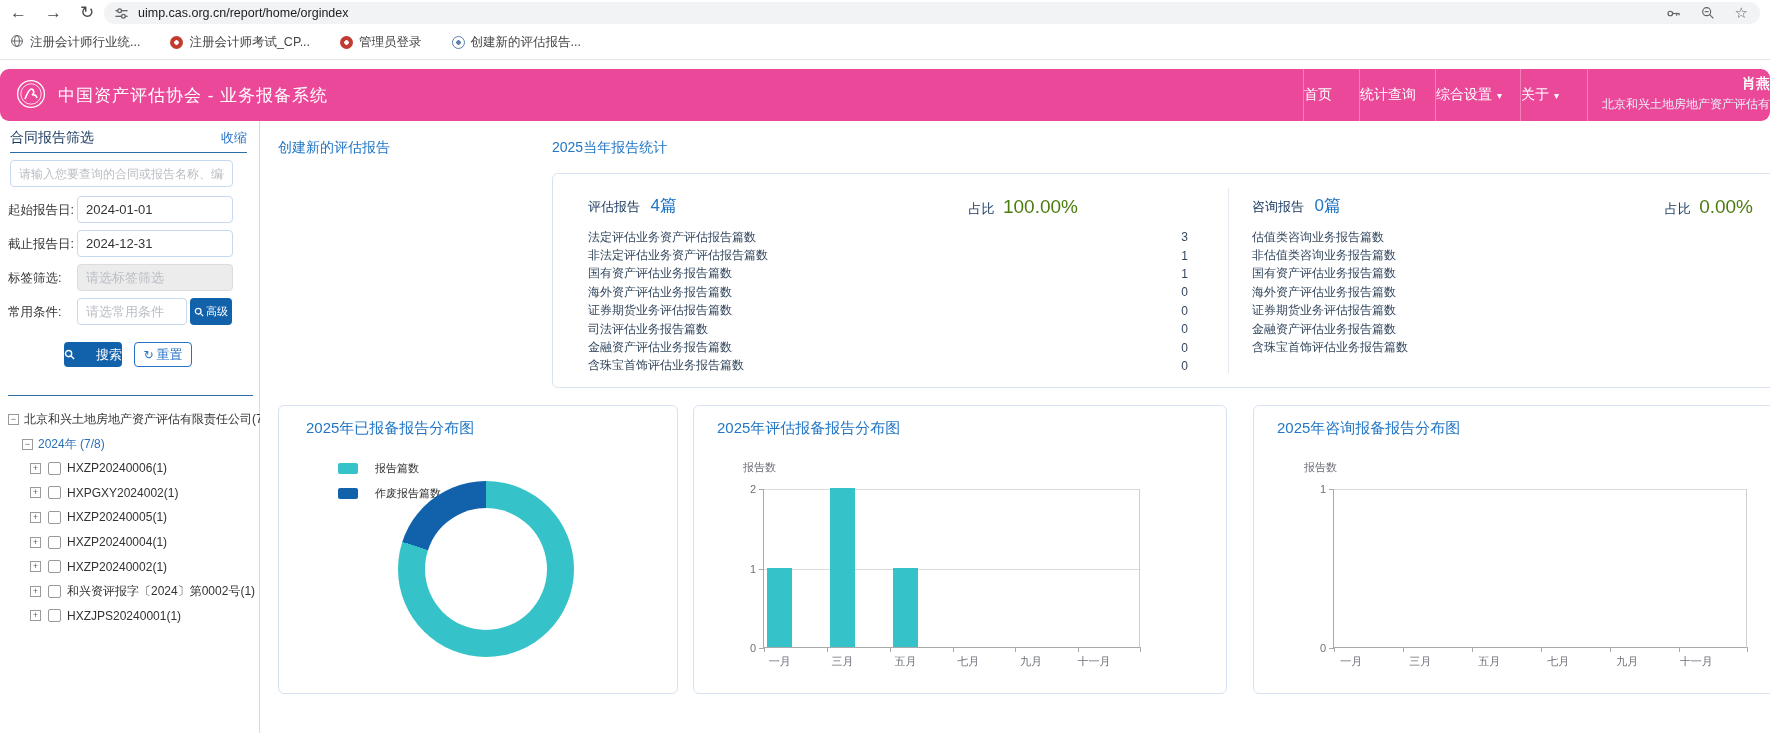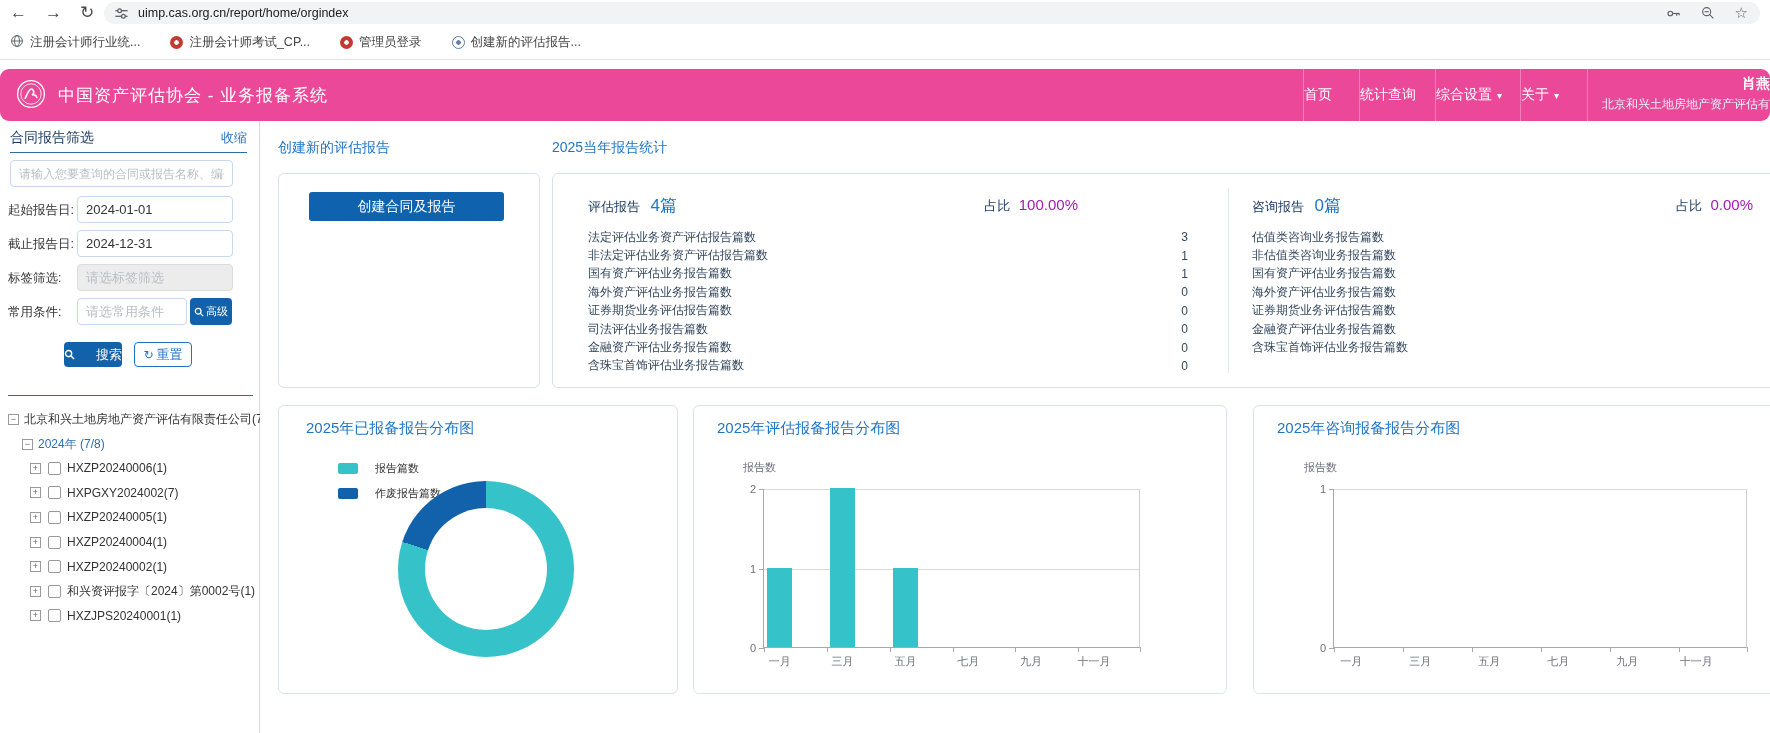--- a/index.html
+++ b/index.html
@@ -69,21 +69,21 @@
   .main{position:absolute;left:260px;top:121px;width:1560px;height:612px;background:#fff;}
   .sec-h{position:absolute;color:#2176c5;font-size:14px;}
   .card{position:absolute;background:#fff;border:1px solid #d7e3f1;border-radius:6px;box-sizing:border-box;}
   .create-btn{position:absolute;left:30px;top:18px;width:195px;height:29px;background:#0f62ae;border-radius:3px;
               color:#fff;font-size:14px;display:flex;align-items:center;justify-content:center;cursor:pointer;}
   .stat-head{position:absolute;top:20px;white-space:nowrap;}
   .stat-name{font-size:13px;color:#17365d;}
   .stat-count{font-size:17px;color:#2176c5;margin-left:6px;}
   .stat-ratio{position:absolute;top:22px;text-align:right;white-space:nowrap;}
   .ratio-label{font-size:13px;color:#17365d;margin-left:46px;}
-  .ratio-val{font-size:15px;color:#a21caf;margin-left:4px;}
+  .ratio-val{font-size:19px;color:#4d7c0f;margin-left:4px;}
   .stat-list{position:absolute;top:54px;}
   .stat-row{display:flex;justify-content:space-between;align-items:center;height:18.4px;font-size:12px;color:#33475e;}
   .vdiv{position:absolute;left:675px;top:14px;bottom:14px;border-left:1px solid #e5eaf1;}
   .chart-title{position:absolute;left:23px;top:13px;font-size:15px;color:#2176c5;white-space:nowrap;}
   .legend{position:absolute;left:25px;top:55px;}
   .legend-row{display:flex;align-items:center;gap:17px;margin-bottom:10px;padding-left:34px;}
   .legend-swatch{width:20px;height:11px;border-radius:2px;}
   .legend-label{font-size:11px;color:#333;}
   .donut{position:absolute;left:119px;top:75px;width:176px;height:176px;border-radius:50%;}
   .donut-hole{position:absolute;left:27px;top:27px;width:122px;height:122px;border-radius:50%;background:#fff;}
@@ -240,21 +240,21 @@
     </div>
     <div id="treeLeaves">
         <div class="tree-row leaf">
           <span class="box">+</span>
           <span class="cbox"></span>
           <span>HXZP20240006(1)</span>
         </div>
         <div class="tree-row leaf">
           <span class="box">+</span>
           <span class="cbox"></span>
-          <span>HXPGXY2024002(7)</span>
+          <span>HXPGXY2024002(1)</span>
         </div>
         <div class="tree-row leaf">
           <span class="box">+</span>
           <span class="cbox"></span>
           <span>HXZP20240005(1)</span>
         </div>
         <div class="tree-row leaf">
           <span class="box">+</span>
           <span class="cbox"></span>
           <span>HXZP20240004(1)</span>
@@ -273,23 +273,20 @@
           <span class="box">+</span>
           <span class="cbox"></span>
           <span>HXZJPS20240001(1)</span>
         </div>
       </div>
   </div>
 </div>
 
 <div class="main">
   <div class="sec-h" style="left:18px;top:18px;">创建新的评估报告</div>
-  <div class="card" style="left:18px;top:52px;width:262px;height:215px;">
-    <div class="create-btn">创建合同及报告</div>
-  </div>
 
   <div class="sec-h" style="left:292px;top:18px;">2025当年报告统计</div>
   <div class="card" style="left:292px;top:52px;width:1240px;height:215px;">
     <div class="stat-head" style="left:35px;">
       <span class="stat-name">评估报告</span>
       <span class="stat-count">4篇</span>
     </div>
     <div class="stat-ratio" style="left:360px;width:165px;">
       <span class="ratio-label">占比</span>
       <span class="ratio-val">100.00%</span>

